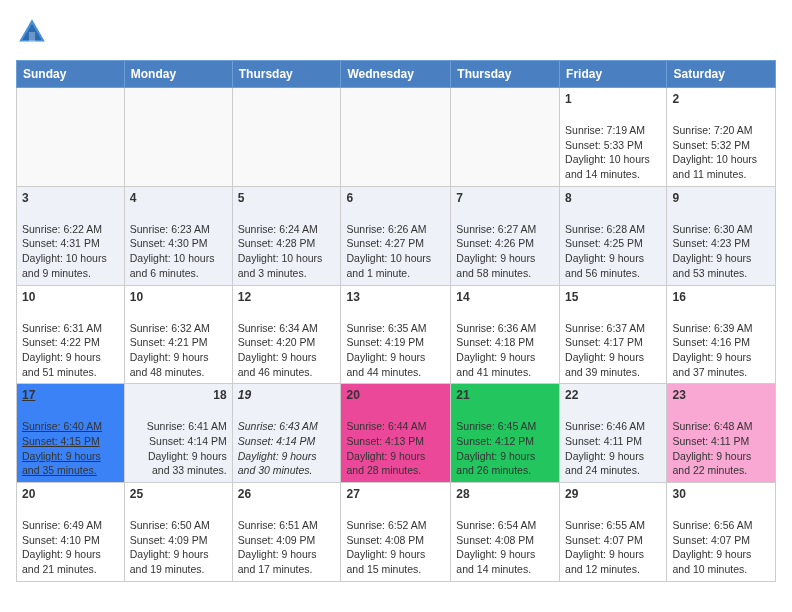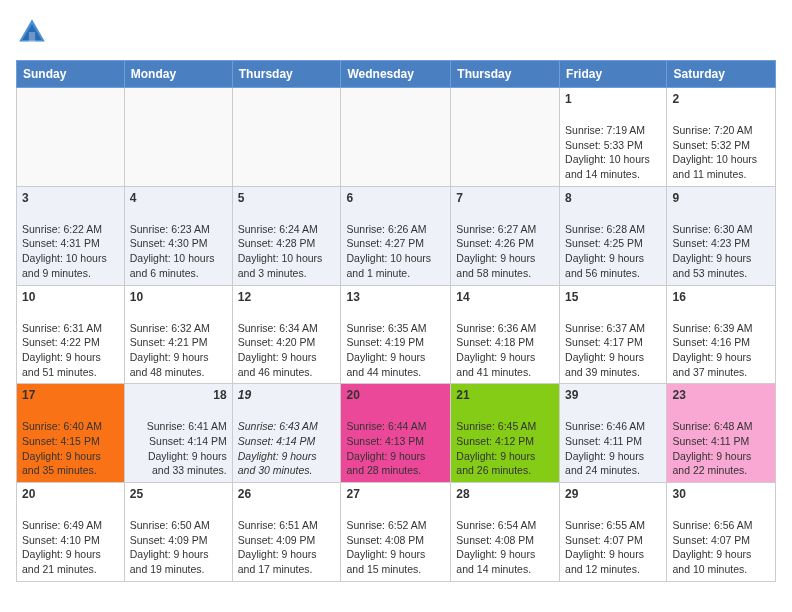--- a/index.html
+++ b/index.html
@@ -195,42 +195,42 @@
         <td>
           <span class="day-num">15</span>
           <div class="day-detail">Sunrise: 6:37 AM<br>Sunset: 4:17 PM<br>Daylight: 9 hours and 39 minutes.</div>
         </td>
         <td>
           <span class="day-num">16</span>
           <div class="day-detail">Sunrise: 6:39 AM<br>Sunset: 4:16 PM<br>Daylight: 9 hours and 37 minutes.</div>
         </td>
       </tr>
       <tr>
-        <td style="background: #f97316;">
+        <td style="background: #3b82f6; text-decoration: underline;">
           <span class="day-num">17</span>
           <div class="day-detail">Sunrise: 6:40 AM<br>Sunset: 4:15 PM<br>Daylight: 9 hours and 35 minutes.</div>
         </td>
         <td style="background: rgb(238, 242, 248); text-align: right;">
           <span class="day-num">18</span>
           <div class="day-detail">Sunrise: 6:41 AM<br>Sunset: 4:14 PM<br>Daylight: 9 hours and 33 minutes.</div>
         </td>
         <td style="background: rgb(238, 242, 248); font-style: italic;">
           <span class="day-num">19</span>
           <div class="day-detail">Sunrise: 6:43 AM<br>Sunset: 4:14 PM<br>Daylight: 9 hours and 30 minutes.</div>
         </td>
         <td style="background: #ec4899;">
           <span class="day-num">20</span>
           <div class="day-detail">Sunrise: 6:44 AM<br>Sunset: 4:13 PM<br>Daylight: 9 hours and 28 minutes.</div>
         </td>
-        <td style="background: #84cc16;">
+        <td style="background: #22c55e;">
           <span class="day-num">21</span>
           <div class="day-detail">Sunrise: 6:45 AM<br>Sunset: 4:12 PM<br>Daylight: 9 hours and 26 minutes.</div>
         </td>
         <td style="background: rgb(238, 242, 248);">
-          <span class="day-num">39</span>
+          <span class="day-num">22</span>
           <div class="day-detail">Sunrise: 6:46 AM<br>Sunset: 4:11 PM<br>Daylight: 9 hours and 24 minutes.</div>
         </td>
         <td style="background: #f9a8d4;">
           <span class="day-num">23</span>
           <div class="day-detail">Sunrise: 6:48 AM<br>Sunset: 4:11 PM<br>Daylight: 9 hours and 22 minutes.</div>
         </td>
       </tr>
       <tr>
         <td>
           <span class="day-num">20</span>

